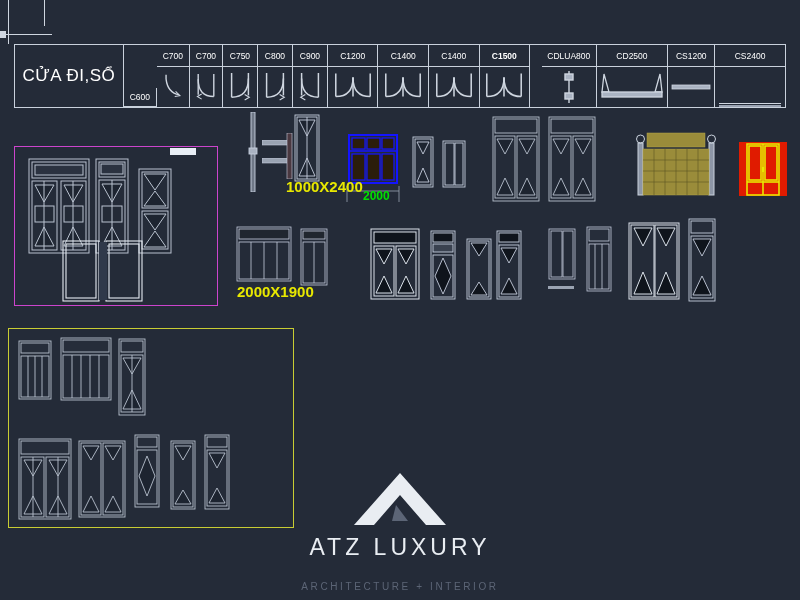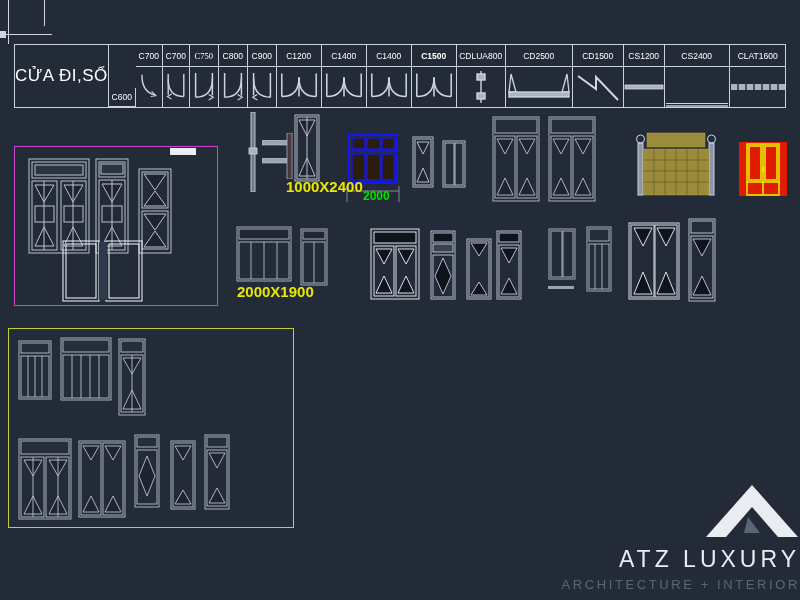--- a/index.html
+++ b/index.html
@@ -83,35 +83,35 @@
     white-space: nowrap;
   }
   .dim-yellow { color: #e8e800; font-size: 15px; }
   .dim-green  { color: #00e000; font-size: 12px; }
 
   
   #watermark {
     position: absolute;
     left: 0; right: 0; bottom: 8px;
     display: flex; flex-direction: column;
-    align-items: flex-end; justify-content: flex-end;
+    align-items: center; justify-content: flex-end;
     pointer-events: none;
   }
   #wm-mark { margin-bottom: 3px; }
   #wm-name {
     color: #e9edf2;
     font-size: 23px;
     letter-spacing: 4px;
     font-weight: 300;
   }
   #wm-sub {
     color: #5c6576;
-    font-size: 13px;
+    font-size: 10px;
     letter-spacing: 2.6px;
-    margin-top: 4px;
+    margin-top: 20px;
   }
 </style>
 </head>
 <body>
 
 <div id="canvas">
 
   <div class="frame-v" style="left:8px; top:0px; width:1px; height:44px;"></div>
   <div class="frame-v" style="left:0px; top:34px; width:52px; height:1px;"></div>
   <div class="frame-v" style="left:0px; top:31px; width:6px; height:7px;"></div>
@@ -153,21 +153,21 @@
           <svg width="26" height="34" viewBox="0 0 30 34">
             <g stroke="#cfd6e0" fill="none" stroke-width="1.6">
       <line x1="6" y1="2" x2="6" y2="26"></line>
               <line x1="24" y1="2" x2="24" y2="28"></line>
       <path d="M24 28 Q6 28 6 8"></path>
               <path d="M10 25 L5 28 L10 31" stroke-width="1.2"></path>
             </g>
           </svg>
         </div>
       </div>
-      <div class="sched-col" style="width: 36px; font-family: Liberation Serif, serif;">
+      <div class="sched-col" style="width: 36px;">
         <div class="sched-head">C750</div>
         <div class="sched-sym">
           <svg width="28" height="34" viewBox="0 0 30 34">
             <g stroke="#cfd6e0" fill="none" stroke-width="1.6">
       <line x1="6" y1="2" x2="6" y2="28"></line>
               <line x1="24" y1="2" x2="24" y2="26"></line>
       <path d="M6 28 Q24 28 24 8"></path>
               <path d="M20 25 L25 28 L20 31" stroke-width="1.2"></path>
             </g>
           </svg>
@@ -248,21 +248,21 @@
             <g stroke="#cfd6e0" fill="none" stroke-width="1.6">
       <line x1="5" y1="3" x2="5" y2="27"></line>
               <line x1="41" y1="3" x2="41" y2="27"></line>
       <line x1="23" y1="27" x2="23" y2="7"></line>
       <path d="M5 27 Q23 27 23 7"></path>
               <path d="M41 27 Q23 27 23 7"></path>
             </g>
           </svg>
         </div>
       </div>
-      <div class="sched-col" style="width: 56px;">
+      <div class="sched-col" style="width: 56px; margin-left: 12px;">
         <div class="sched-head">CDLUA800</div>
         <div class="sched-sym">
           <svg width="48" height="34" viewBox="0 0 20 34">
             <g stroke="#cfd6e0" fill="none" stroke-width="1.4">
       <line x1="10" y1="1" x2="10" y2="33"></line>
       <rect x="6" y="4" width="8" height="6" fill="#aab3c2"></rect>
       <rect x="6" y="23" width="8" height="6" fill="#aab3c2"></rect>
             </g>
           </svg>
         </div>
@@ -272,63 +272,35 @@
         <div class="sched-sym">
           <svg width="66" height="34" viewBox="0 0 66 34">
             <g stroke="#cfd6e0" fill="none" stroke-width="1.3">
       <path d="M5 4 L10 22 L3 22 Z"></path>
               <path d="M61 4 L56 22 L63 22 Z"></path>
       <rect x="3" y="22" width="60" height="5" fill="#aab3c2"></rect>
             </g>
           </svg>
         </div>
       </div>
-      <div class="sched-col" style="width: 58px;">
-        <div class="sched-head">CD1500</div>
-        <div class="sched-sym">
-          <svg width="50" height="34" viewBox="0 0 48 34">
-            <g stroke="#cfd6e0" fill="none" stroke-width="2">
-      <path d="M4 6 L22 19 L22 7 L44 30"></path>
-            </g>
-          </svg>
-        </div>
-      </div>
       <div class="sched-col" style="width: 48px;">
         <div class="sched-head">CS1200</div>
         <div class="sched-sym">
           <svg width="40" height="34" viewBox="0 0 40 34">
             <rect x="1" y="15" width="38" height="4" fill="#aab3c2" stroke="#cfd6e0" stroke-width="0.8"></rect>
           </svg>
         </div>
       </div>
       <div class="sched-col" style="width: 72px; gap: 36px;">
         <div class="sched-head">CS2400</div>
         <div class="sched-sym">
           <svg width="64" height="34" viewBox="0 0 64 34">
             <g>
               <rect x="1" y="13" width="62" height="3" fill="#cfd6e0"></rect>
               <rect x="1" y="17" width="62" height="4" fill="#9aa3b2"></rect>
-            </g>
-          </svg>
-        </div>
-      </div>
-      <div class="sched-col" style="width: 64px;">
-        <div class="sched-head">CLAT1600</div>
-        <div class="sched-sym">
-          <svg width="56" height="34" viewBox="0 0 56 34">
-            <g>
-              <rect x="1" y="14" width="54" height="6" fill="#aab3c2"></rect>
-      <g stroke="#242b38" stroke-width="1.4">
-                <line x1="8" y1="14" x2="8" y2="20"></line>
-                <line x1="16" y1="14" x2="16" y2="20"></line>
-      <line x1="24" y1="14" x2="24" y2="20"></line>
-                <line x1="32" y1="14" x2="32" y2="20"></line>
-                <line x1="40" y1="14" x2="40" y2="20"></line>
-      <line x1="48" y1="14" x2="48" y2="20"></line>
-              </g>
             </g>
           </svg>
         </div>
       </div>
     </div>
 
   <div class="hl-box hl-magenta" style="left:14px; top:146px; width:204px; height:160px;"></div>
   <div class="hl-box hl-yellow" style="left:8px; top:328px; width:286px; height:200px;"></div>
 
   <div class="frame-v" style="left:170px; top:148px; width:26px; height:7px; background:#e8eef5;"></div>

